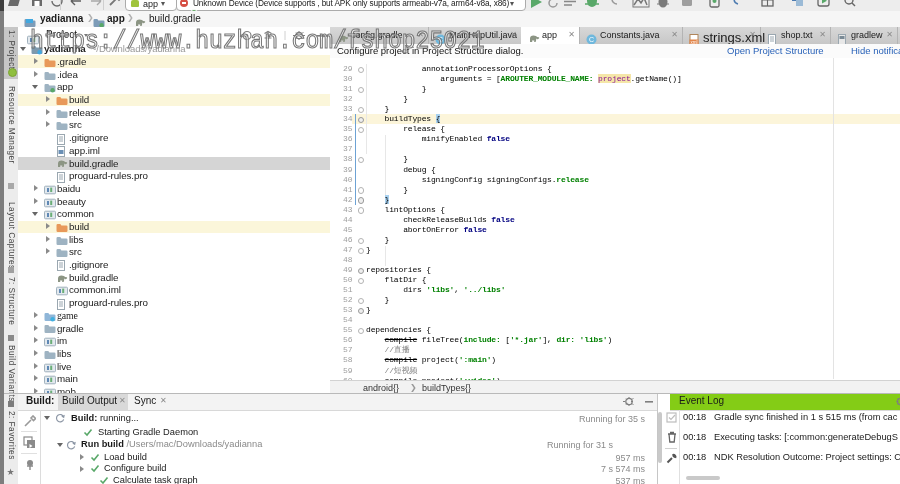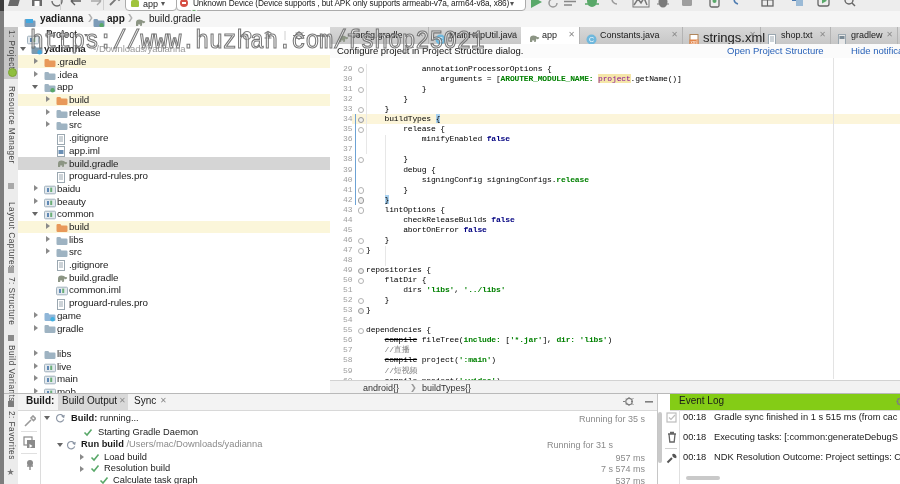--- a/index.html
+++ b/index.html
@@ -277,34 +277,43 @@
 </div>
 <div class="trow" style="top:269.6px;">
 <div class="ab" style="left:38px;top:1px"><svg width="10" height="11" viewBox="0 0 10 11" style="vertical-align:middle">
           <rect x="1.5" y="0.5" width="7" height="10" fill="#fff" stroke="#9aa7b0" stroke-width="1"></rect>
           <line x1="3" y1="3" x2="7" y2="3" stroke="#9aa7b0"></line>
           <line x1="3" y1="5" x2="7" y2="5" stroke="#9aa7b0"></line>
           <line x1="3" y1="7" x2="7" y2="7" stroke="#9aa7b0"></line>
         </svg></div>
 <div class="ab" style="left:51px;top:0.5px;white-space:nowrap">proguard-rules.pro</div>
 </div>
-<div class="trow" style="top:282.3px;">
+<div class="trow" style="top:282.3px;font-family:Liberation Serif, serif;">
 <div style="position:absolute;left:16px;top:2.5px;width:0;height:0;border-left:4.6px solid #8a8a8a;border-top:3.1px solid transparent;border-bottom:3.1px solid transparent"></div>
 <div class="ab" style="left:26px;top:1px"><svg width="12" height="10" viewBox="0 0 12 10" style="vertical-align:middle">
           <path d="M0.5 2.2 Q0.5 1 1.7 1 L4.3 1 L5.4 2.4 L10.3 2.4 Q11.5 2.4 11.5 3.6 L11.5 7.8 Q11.5 9 10.3 9 L1.7 9 Q0.5 9 0.5 7.8 Z" fill="#8fb6d8"></path>
           <circle cx="8.6" cy="7.2" r="2.2" fill="#41b0e0"></circle>
         </svg></div>
 <div class="ab" style="left:39px;top:0.5px;white-space:nowrap">game</div>
 </div>
 <div class="trow" style="top:295.0px;">
 <div style="position:absolute;left:16px;top:2.5px;width:0;height:0;border-left:4.6px solid #8a8a8a;border-top:3.1px solid transparent;border-bottom:3.1px solid transparent"></div>
 <div class="ab" style="left:26px;top:1px"><svg width="12" height="10" viewBox="0 0 12 10" style="vertical-align:middle">
           <path d="M0.5 2.2 Q0.5 1 1.7 1 L4.3 1 L5.4 2.4 L10.3 2.4 Q11.5 2.4 11.5 3.6 L11.5 7.8 Q11.5 9 10.3 9 L1.7 9 Q0.5 9 0.5 7.8 Z" fill="#9eb3c2"></path>
         </svg></div>
 <div class="ab" style="left:39px;top:0.5px;white-space:nowrap">gradle</div>
+</div>
+<div class="trow" style="top:307.8px;">
+<div style="position:absolute;left:16px;top:2.5px;width:0;height:0;border-left:4.6px solid #8a8a8a;border-top:3.1px solid transparent;border-bottom:3.1px solid transparent"></div>
+<div class="ab" style="left:26px;top:1px"><svg width="12" height="10" viewBox="0 0 12 10" style="vertical-align:middle">
+          <rect x="0.5" y="1.2" width="11" height="7.6" rx="1" fill="#e3e9ee" stroke="#9fb0bc" stroke-width="1"></rect>
+          <rect x="3" y="3" width="2" height="4" fill="#5f88b5"></rect>
+          <rect x="6.2" y="2.6" width="2" height="4.4" fill="#6aae77"></rect>
+        </svg></div>
+<div class="ab" style="left:39px;top:0.5px;white-space:nowrap">im</div>
 </div>
 <div class="trow" style="top:320.4px;">
 <div style="position:absolute;left:16px;top:2.5px;width:0;height:0;border-left:4.6px solid #8a8a8a;border-top:3.1px solid transparent;border-bottom:3.1px solid transparent"></div>
 <div class="ab" style="left:26px;top:1px"><svg width="12" height="10" viewBox="0 0 12 10" style="vertical-align:middle">
           <path d="M0.5 2.2 Q0.5 1 1.7 1 L4.3 1 L5.4 2.4 L10.3 2.4 Q11.5 2.4 11.5 3.6 L11.5 7.8 Q11.5 9 10.3 9 L1.7 9 Q0.5 9 0.5 7.8 Z" fill="#9eb3c2"></path>
         </svg></div>
 <div class="ab" style="left:39px;top:0.5px;white-space:nowrap">libs</div>
 </div>
 <div class="trow" style="top:333.1px;">
 <div style="position:absolute;left:16px;top:2.5px;width:0;height:0;border-left:4.6px solid #8a8a8a;border-top:3.1px solid transparent;border-bottom:3.1px solid transparent"></div>
@@ -559,21 +568,21 @@
       <div class="ab" style="left:64px;top:0">Load build</div>
       <div class="ab" style="right:12px;top:1px;color:#8a8a8a;font-size:9px">957 ms</div>
     </div>
 <div class="ab" style="left:22px;top:70.0px;width:617px;height:12px;font-size:9.3px;color:#1a1a1a">
       <div class="ab" style="left:40px;top:0">
         <div style="width:0;height:0;border-left:4.6px solid #8a8a8a;border-top:3.2px solid transparent;border-bottom:3.2px solid transparent;margin-top:2.5px"></div>
       </div>
       <div class="ab" style="left:50px;top:0"><svg width="10" height="9" viewBox="0 0 10 9" style="vertical-align:middle">
           <path d="M1.5 4.5 L4 7 L8.5 1.5" fill="none" stroke="#59a869" stroke-width="1.6"></path>
         </svg></div>
-      <div class="ab" style="left:64px;top:0">Resolution build</div>
+      <div class="ab" style="left:64px;top:0">Configure build</div>
       <div class="ab" style="right:12px;top:1px;color:#8a8a8a;font-size:9px">7 s 574 ms</div>
     </div>
 <div class="ab" style="left:22px;top:81.5px;width:617px;height:12px;font-size:9.3px;color:#1a1a1a">
       <div class="ab" style="left:59px;top:0"><svg width="10" height="9" viewBox="0 0 10 9" style="vertical-align:middle">
           <path d="M1.5 4.5 L4 7 L8.5 1.5" fill="none" stroke="#59a869" stroke-width="1.6"></path>
         </svg></div>
       <div class="ab" style="left:73px;top:0">Calculate task graph</div>
       <div class="ab" style="right:12px;top:1px;color:#8a8a8a;font-size:9px">537 ms</div>
     </div>
 </div>

